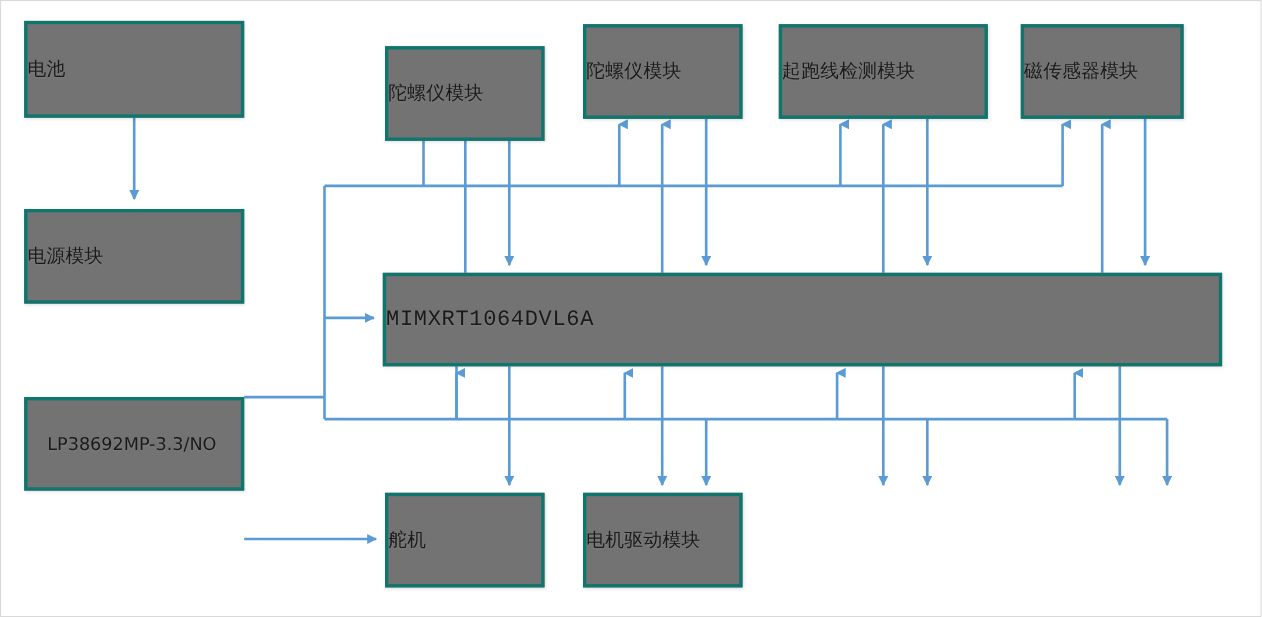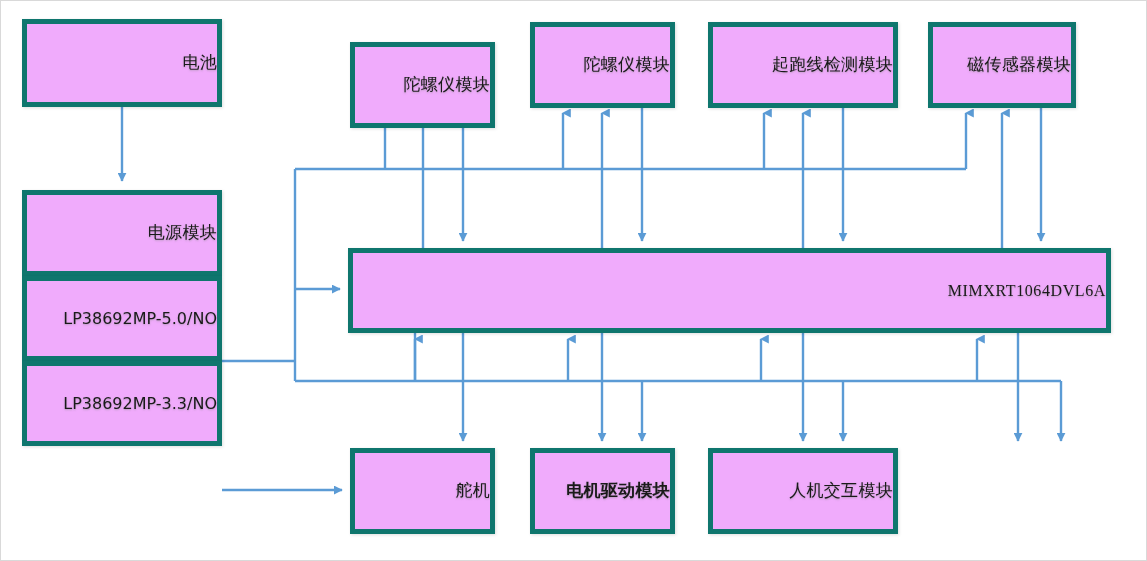--- a/index.html
+++ b/index.html
@@ -8,40 +8,40 @@
     width:1147px;height:561px;
     background:#ffffff;
     border:1px solid #d9d9d9;
     box-sizing:border-box;
     overflow:hidden;
     font-family:"Liberation Sans","DejaVu Sans",sans-serif;
   }
   #wires{position:absolute;left:0;top:0;width:1147px;height:561px;}
   .node{
     position:absolute;
-    background:#f0abfc;
-    border:5px solid #0f766e;
+    background:#737373;
+    border:3px solid #0f766e;
     box-sizing:border-box;
     display:flex;
     align-items:center;
-    justify-content:flex-end;
+    justify-content:flex-start;
     box-shadow:1px 1px 3px rgba(0,0,0,0.13);
     z-index:4;
   }
   .node .lbl{
     font-size:17px;
     color:#1a1a1a;
     line-height:1.2;
     text-align:center;
     letter-spacing:0.3px;
     white-space:nowrap;
   }
   .node.mcu .lbl{
-    font-family:Liberation Serif, serif;
-    font-size:16px;
+    font-family:Liberation Mono, monospace;
+    font-size:20px;
     letter-spacing:0.6px;
   }
   .node.ascii .lbl{
     font-family:"DejaVu Sans","Liberation Sans",sans-serif;
     font-size:16px;
     letter-spacing:0px;
   }
   
   .node .lbl{text-shadow:0 1px 2px rgba(140,140,140,0.55);}
 </style>
@@ -113,23 +113,20 @@
   </svg>
 
   <div class="node" style="left:21px;top:18px;width:200px;height:88px;">
     <span class="lbl">电池</span>
   </div>
 
   <div class="node" style="left:21px;top:189px;width:200px;height:86px;">
     <span class="lbl">电源模块</span>
   </div>
 
-  <div class="node ascii" style="left:21px;top:275px;width:200px;height:85px;">
-    <span class="lbl">LP38692MP-5.0/NO</span>
-  </div>
 
   <div class="node ascii" style="left:21px;top:360px;width:200px;height:85px;padding-left:18px;">
     <span class="lbl">LP38692MP-3.3/NO</span>
   </div>
 
 
   <div class="node" style="left:349px;top:21px;width:145px;height:86px;margin-top:20px;">
     <span class="lbl">陀螺仪模块</span>
   </div>
 
@@ -146,22 +143,19 @@
   </div>
 
   <div class="node mcu" style="left:347px;top:247px;width:763px;height:85px;">
     <span class="lbl">MIMXRT1064DVL6A</span>
   </div>
 
   <div class="node" style="left:349px;top:447px;width:145px;height:86px;">
     <span class="lbl">舵机</span>
   </div>
 
-  <div class="node" style="left:529px;top:447px;width:145px;height:86px;font-weight:bold;">
+  <div class="node" style="left:529px;top:447px;width:145px;height:86px;">
     <span class="lbl">电机驱动模块</span>
   </div>
 
-  <div class="node" style="left:707px;top:447px;width:190px;height:86px;">
-    <span class="lbl">人机交互模块</span>
-  </div>
 
 
 </div>
 
 </body></html>

